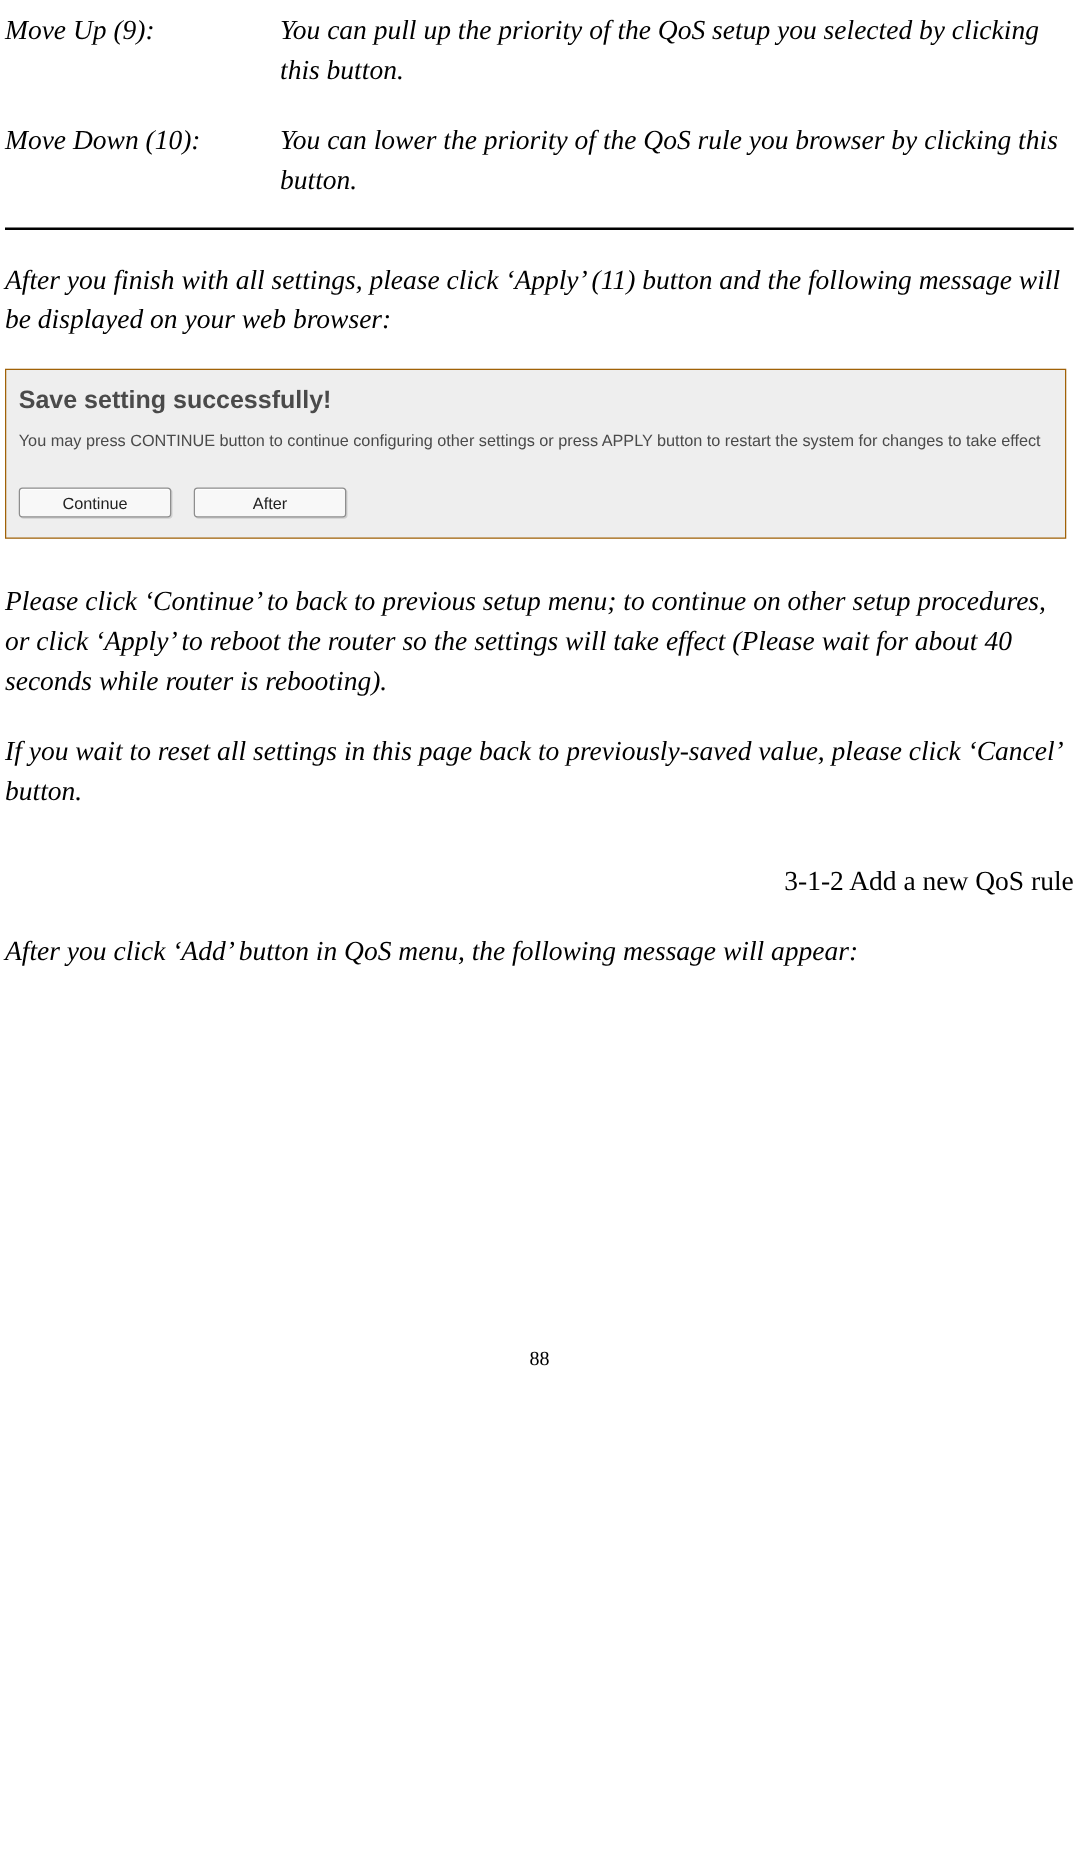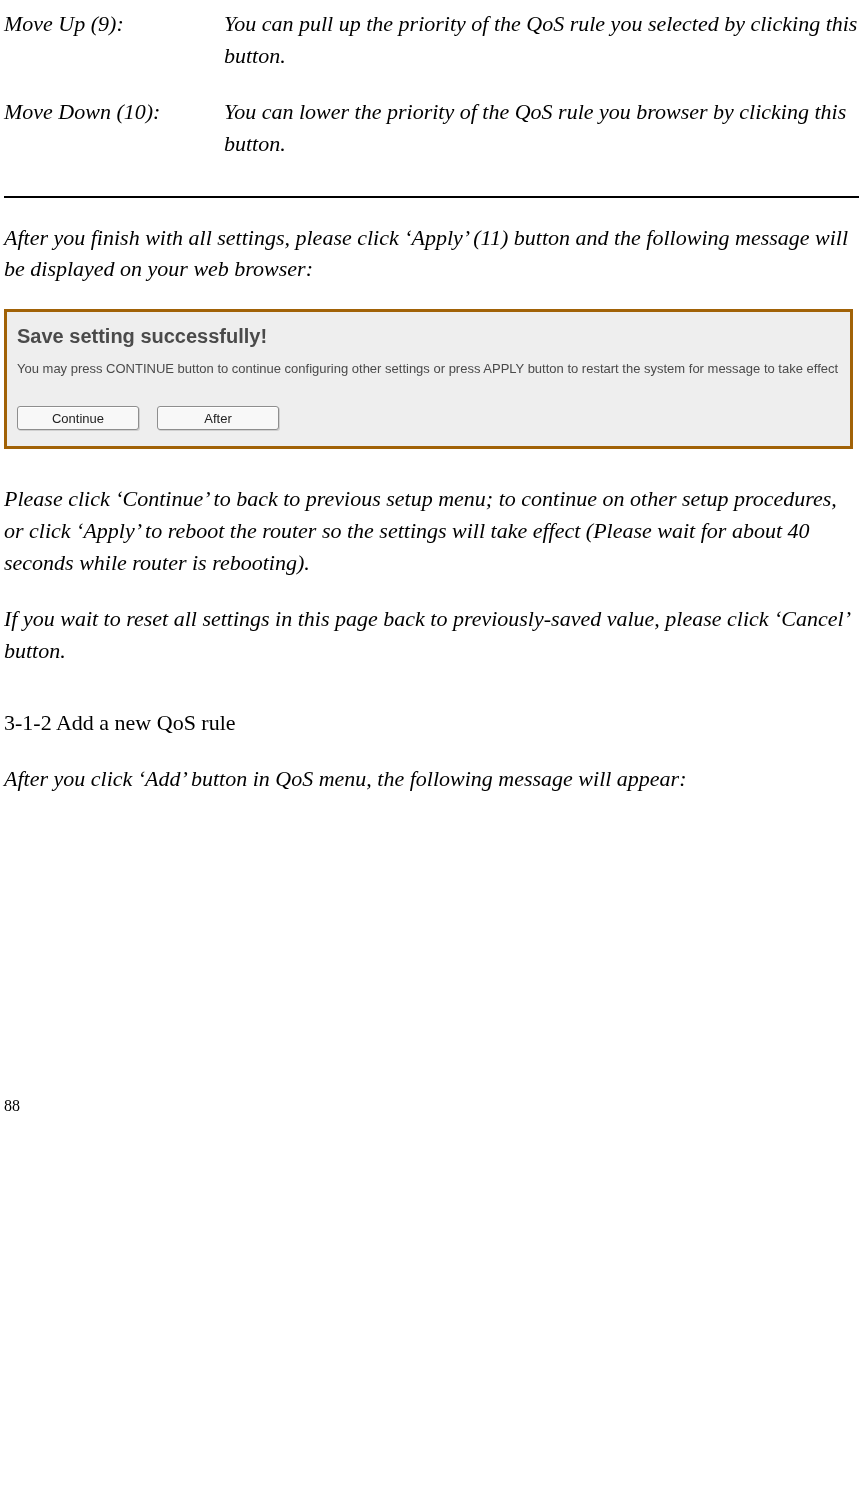--- a/index.html
+++ b/index.html
@@ -10,21 +10,21 @@
     padding: 8px 4px 20px 4px;
     background: #ffffff;
     color: #000000;
     width: 863px;
     box-sizing: border-box;
   }
   .def-table {
     width: 100%;
     border-collapse: collapse;
     font-style: italic;
-    margin-bottom: 16px;
+    margin-bottom: 2px;
   }
   .def-table td {
     vertical-align: top;
     padding: 0 0 24px 0;
   }
   .def-table tr:last-child td {
     padding-bottom: 20px;
   }
   .def-label {
     width: 220px;
@@ -33,21 +33,21 @@
   .def-rule {
     border-bottom: 2.5px solid #000;
     margin: 0 0 24px 0;
   }
   .body-text {
     margin: 0 0 24px 0;
     font-style: italic;
   }
   .dialog-box {
     background: #eeeeee;
-    border: 3px solid #a16207;
+    border: 1px solid #a16207;
     width: 849px;
     padding: 10px 10px 16px 10px;
     box-sizing: border-box;
     font-family: Tahoma, Arial, sans-serif;
     font-size: 13px;
     color: #333333;
     margin-bottom: 34px;
   }
   .dialog-title {
     font-family: Arial, Helvetica, sans-serif;
@@ -77,49 +77,50 @@
     border: 1px solid #8e8e8e;
     border-radius: 3px;
     box-shadow: 0 1px 0 #fff inset, 1px 1px 0 #d0d0d0;
     cursor: pointer;
     padding: 0;
   }
   .section-heading {
     font-family: "Times New Roman", Times, serif;
     font-size: 22px;
     margin: 40px 0 24px 0;
+    text-align: right;
   }
   .page-number {
-    text-align: left;
+    text-align: center;
     font-size: 16px;
     margin-top: 300px;
   }
 </style>
 </head>
 <body>
 
 <table class="def-table">
   <tbody>
       <tr>
     <td class="def-label">Move Up (9):</td>
-    <td>You can pull up the priority of the QoS rule you selected by clicking this button.</td>
+    <td>You can pull up the priority of the QoS setup you selected by clicking this button.</td>
   </tr>
   <tr>
     <td class="def-label">Move Down (10):</td>
     <td>You can lower the priority of the QoS rule you browser by clicking this button.</td>
   </tr>
 </tbody>
   </table>
 <div class="def-rule"></div>
 
 <p class="body-text">After you finish with all settings, please click ‘Apply’ (11) button and the following message will be displayed on your web browser:</p>
 
 <div class="dialog-box">
   <div class="dialog-title">Save setting successfully!</div>
-  <div class="dialog-msg">You may press CONTINUE button to continue configuring other settings or press APPLY button to restart the system for message to take effect</div>
+  <div class="dialog-msg">You may press CONTINUE button to continue configuring other settings or press APPLY button to restart the system for changes to take effect</div>
   <div class="dialog-buttons">
     <button class="dlg-btn">Continue</button>
     <button class="dlg-btn">After</button>
   </div>
 </div>
 
 <p class="body-text">Please click ‘Continue’ to back to previous setup menu; to continue on other setup procedures, or click ‘Apply’ to reboot the router so the settings will take effect (Please wait for about 40 seconds while router is rebooting).</p>
 
 <p class="body-text">If you wait to reset all settings in this page back to previously-saved value, please click ‘Cancel’ button.</p>
 

